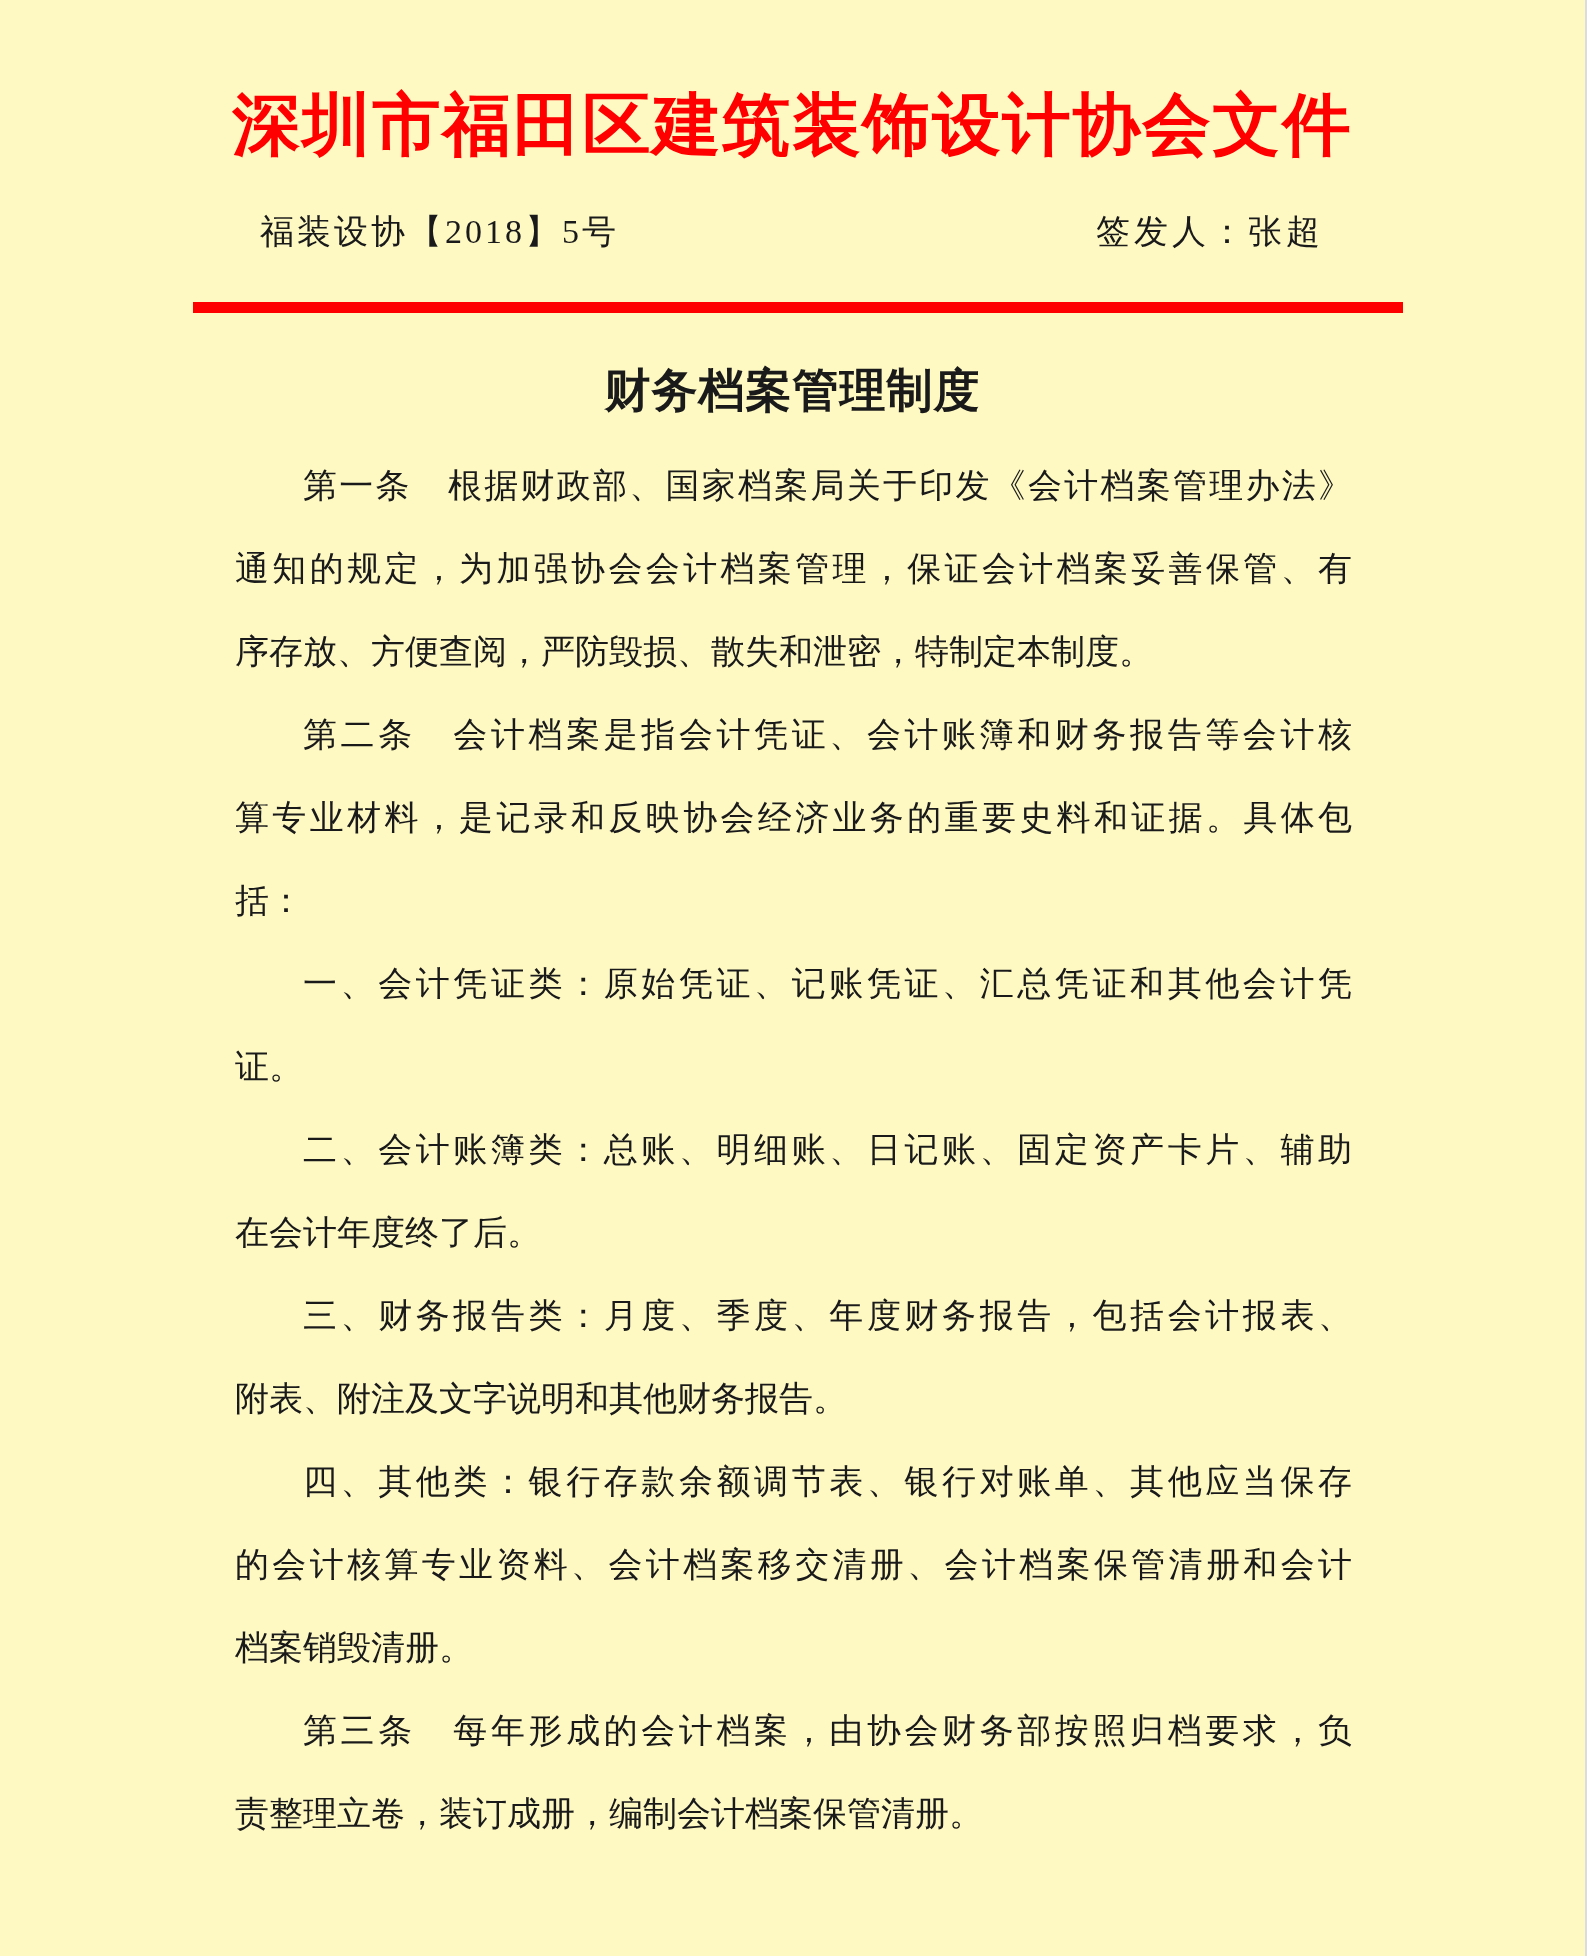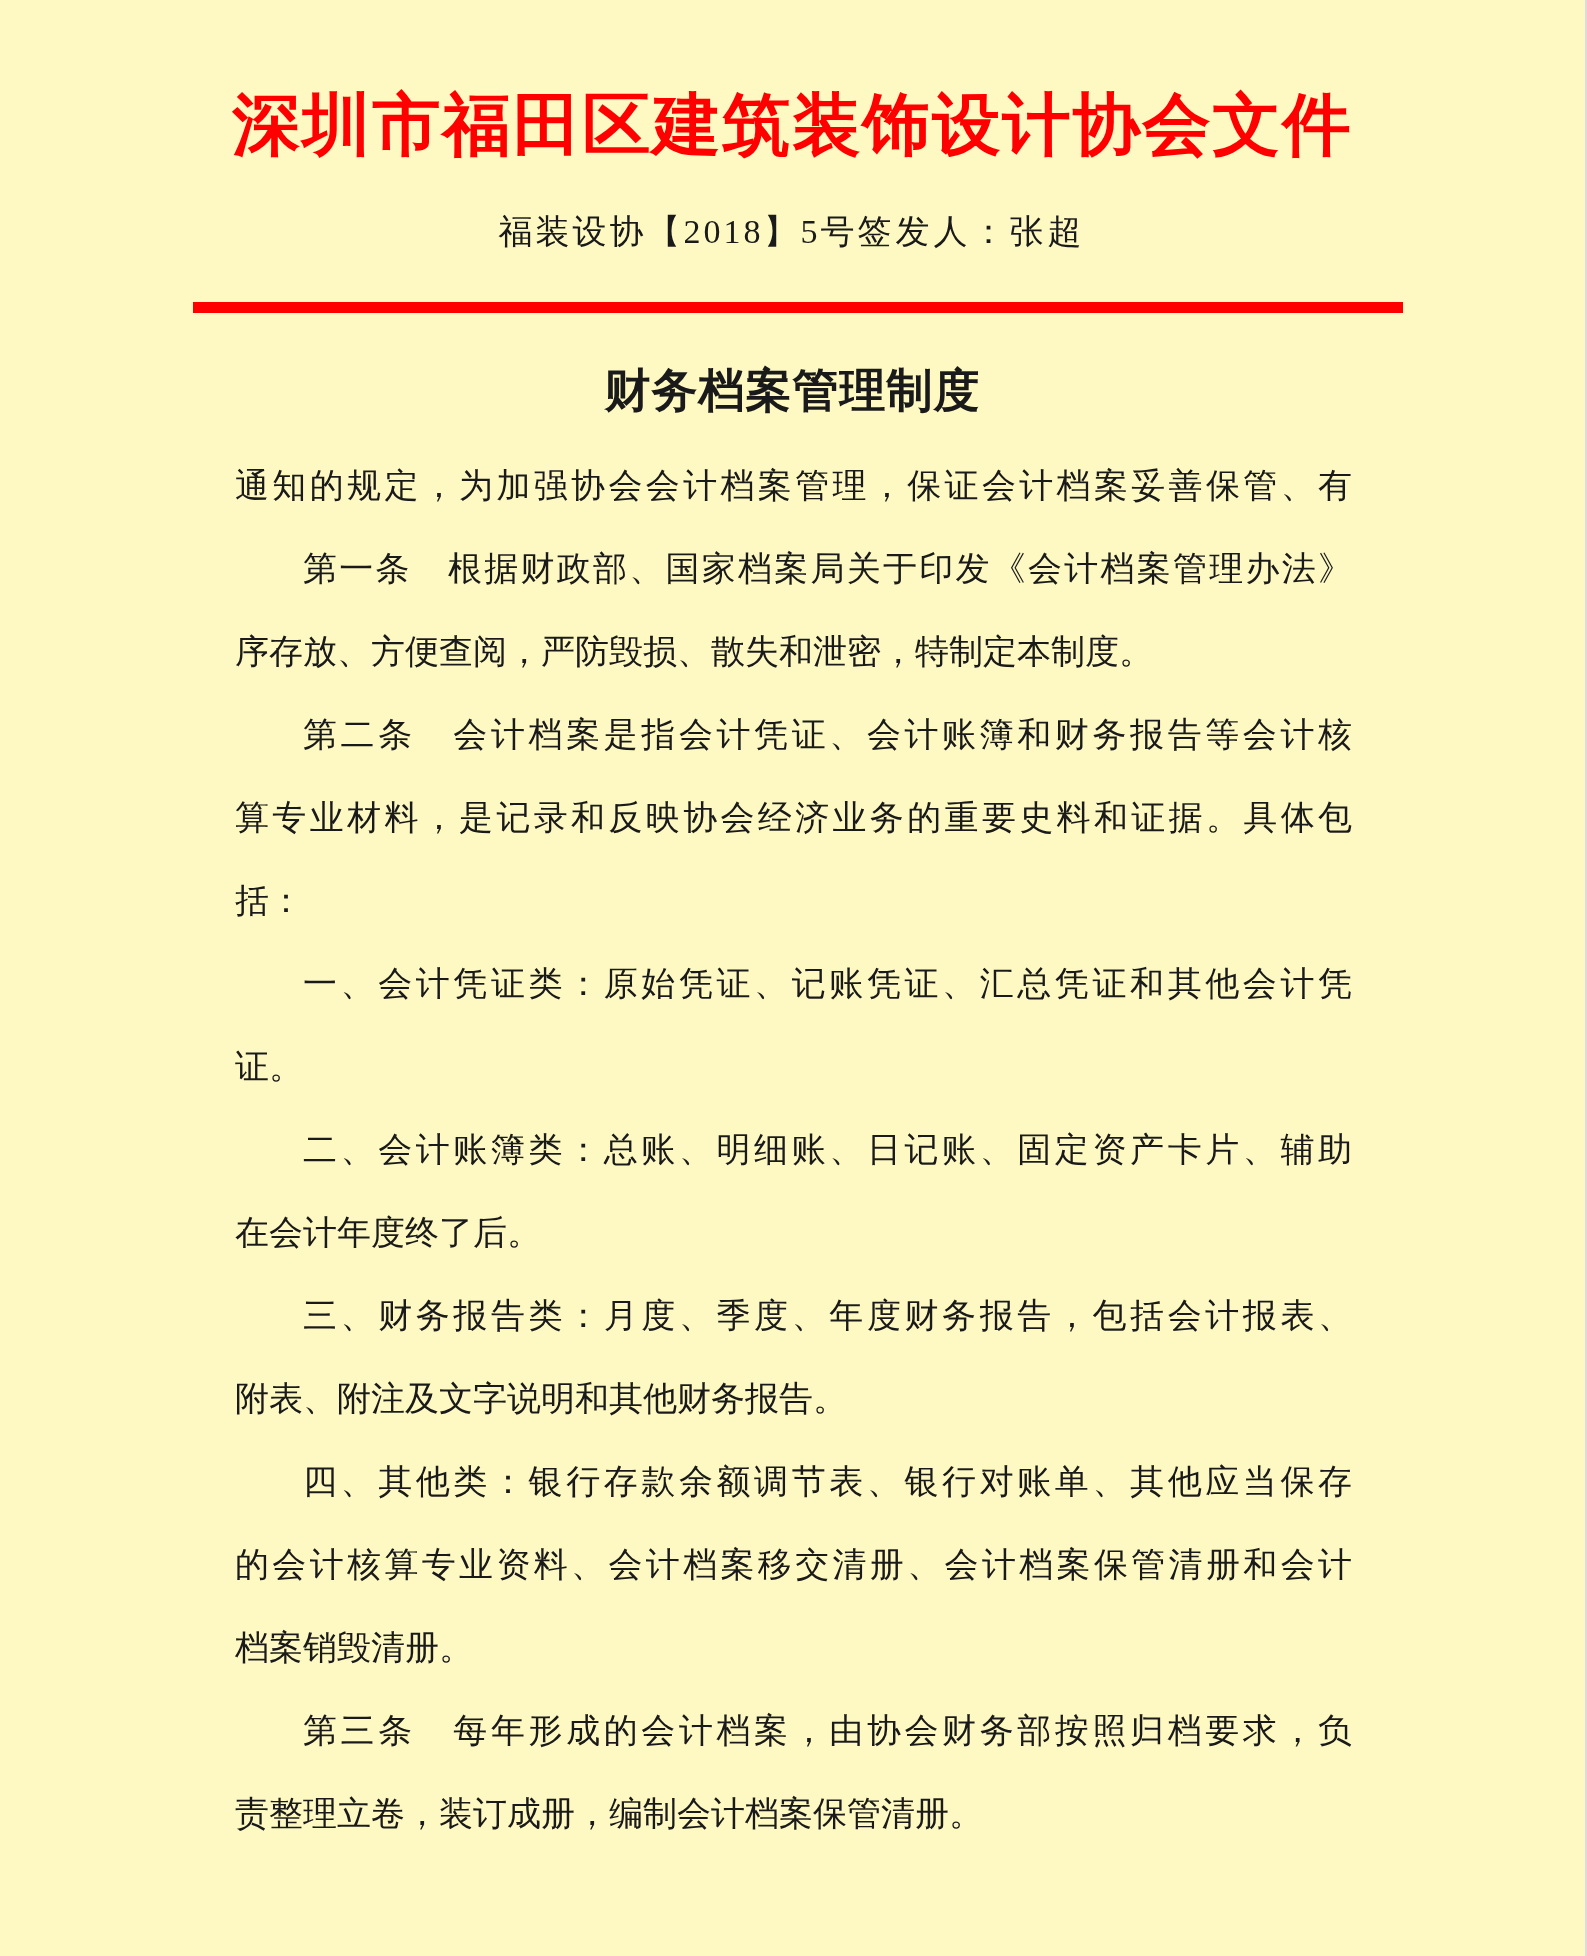--- a/index.html
+++ b/index.html
@@ -31,21 +31,21 @@
     letter-spacing: 2px;
     color: var(--accent);
     white-space: nowrap;
   }
   .docnum-row {
     position: absolute;
     top: 206px;
     left: 235px;
     width: 1117px;
     display: flex;
-    justify-content: center;
+    justify-content: space-between;
     align-items: baseline;
     font-size: 34px;
     line-height: 52px;
     letter-spacing: 3px;
   }
   .doc-number { margin-left: 25px; }
   .issuer { margin-right: 28px; letter-spacing: 4px; }
   .red-rule {
     position: absolute;
     top: 302px;
@@ -96,22 +96,22 @@
     <span class="doc-number">福装设协【2018】5号</span>
     <span class="issuer"><span>签发人：</span><span>张超</span></span>
   </div>
 
   <div class="red-rule"></div>
 
   <div class="doc-title">财务档案管理制度</div>
 
   <div class="body-text">
       <div class="paragraph">
+        <div class="line first">第一条　根据财政部、国家档案局关于印发《会计档案管理办法》</div>
         <div class="line">通知的规定，为加强协会会计档案管理，保证会计档案妥善保管、有</div>
-        <div class="line first">第一条　根据财政部、国家档案局关于印发《会计档案管理办法》</div>
         <div class="line endline">序存放、方便查阅，严防毁损、散失和泄密，特制定本制度。</div>
       </div>
       <div class="paragraph">
         <div class="line first">第二条　会计档案是指会计凭证、会计账簿和财务报告等会计核</div>
         <div class="line">算专业材料，是记录和反映协会经济业务的重要史料和证据。具体包</div>
         <div class="line endline">括：</div>
       </div>
       <div class="paragraph">
         <div class="line first">一、会计凭证类：原始凭证、记账凭证、汇总凭证和其他会计凭</div>
         <div class="line endline">证。</div>

